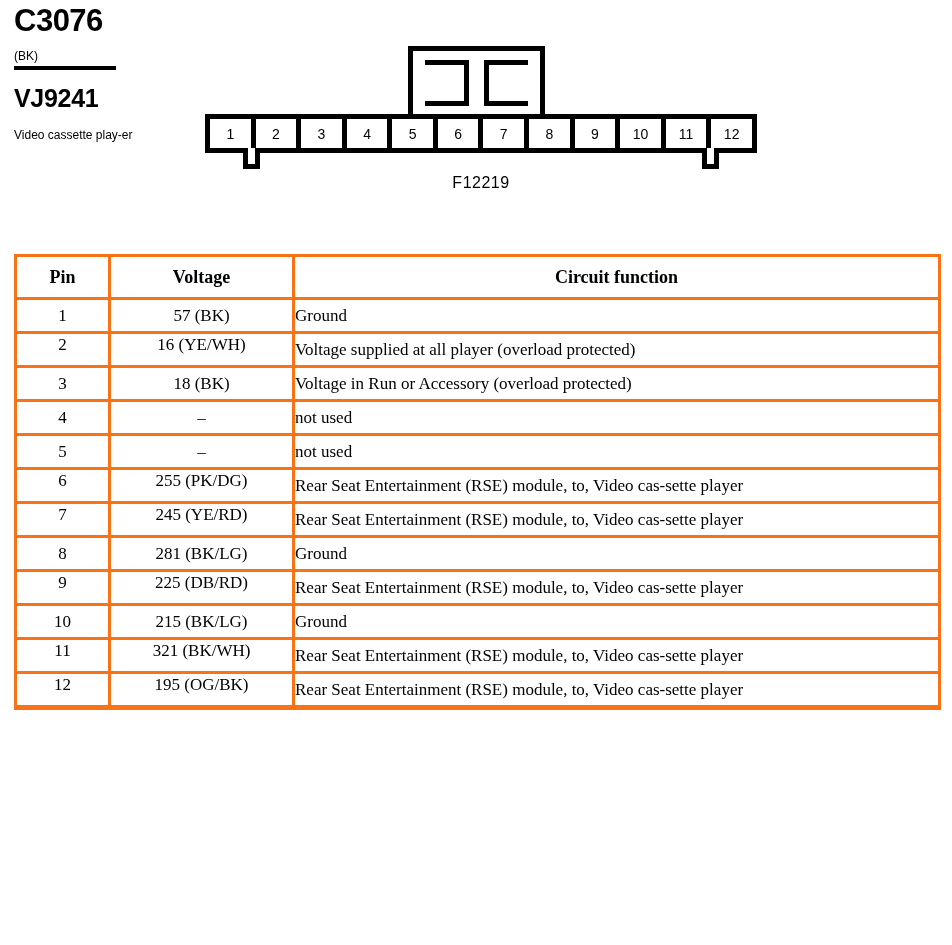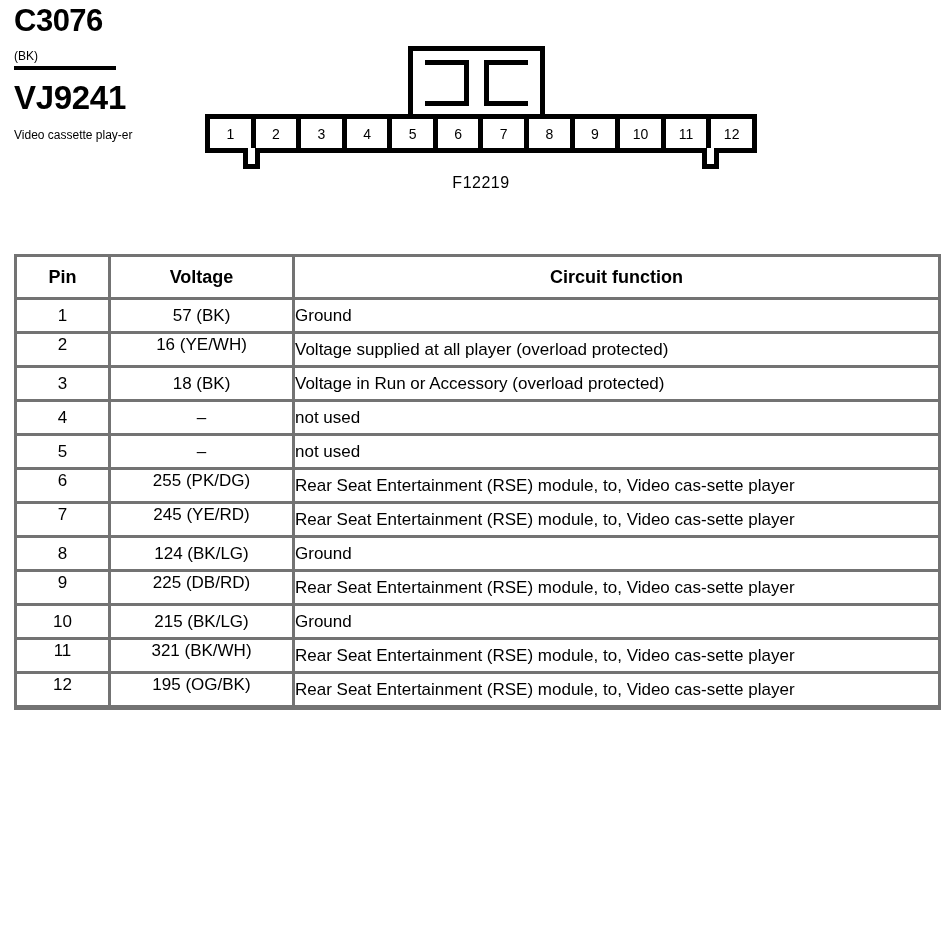--- a/index.html
+++ b/index.html
@@ -40,21 +40,21 @@
     font-size: 12px;
     line-height: 16px;
   }
   #connector-id-underline {
     width: 102px;
     height: 4px;
     background: #000000;
     margin-top: 2px;
   }
   #connector-alt-id {
-    font-size: 33px;
+    font-size: 25px;
     font-weight: bold;
     letter-spacing: -0.3px;
     margin-top: 14px;
     line-height: 28px;
   }
   #connector-description {
     font-size: 12px;
     line-height: 19px;
     margin-top: 14px;
     width: 178px;
@@ -161,23 +161,24 @@
     border-collapse: collapse;
     table-layout: fixed;
     font-size: 17px;
   }
   #pinout-table col.col-pin      { width: 94px;  }
   #pinout-table col.col-circuit  { width: 184px; }
   #pinout-table col.col-function { width: 646px; }
 
   #pinout-table th,
   #pinout-table td {
-    border: 3px solid #737373;
+    border: 3px solid #f97316;
     padding: 0;
     background: #ffffff;
+    font-family: Liberation Serif, serif;
   }
   #pinout-table thead th {
     font-weight: bold;
     font-size: 18px;
     text-align: center;
     height: 40px;
     vertical-align: middle;
   }
   .cell-pin, .cell-circuit {
     text-align: center;
@@ -288,21 +289,21 @@
         <td class="cell-circuit">255 (PK/DG)</td>
         <td class="cell-function">Rear Seat Entertainment (RSE) module, to, Video cas-sette player</td>
       </tr>
       <tr class="row-tall">
         <td class="cell-pin">7</td>
         <td class="cell-circuit">245 (YE/RD)</td>
         <td class="cell-function">Rear Seat Entertainment (RSE) module, to, Video cas-sette player</td>
       </tr>
       <tr>
         <td class="cell-pin">8</td>
-        <td class="cell-circuit">124 (BK/LG)</td>
+        <td class="cell-circuit">281 (BK/LG)</td>
         <td class="cell-function">Ground</td>
       </tr>
       <tr class="row-tall">
         <td class="cell-pin">9</td>
         <td class="cell-circuit">225 (DB/RD)</td>
         <td class="cell-function">Rear Seat Entertainment (RSE) module, to, Video cas-sette player</td>
       </tr>
       <tr>
         <td class="cell-pin">10</td>
         <td class="cell-circuit">215 (BK/LG)</td>

